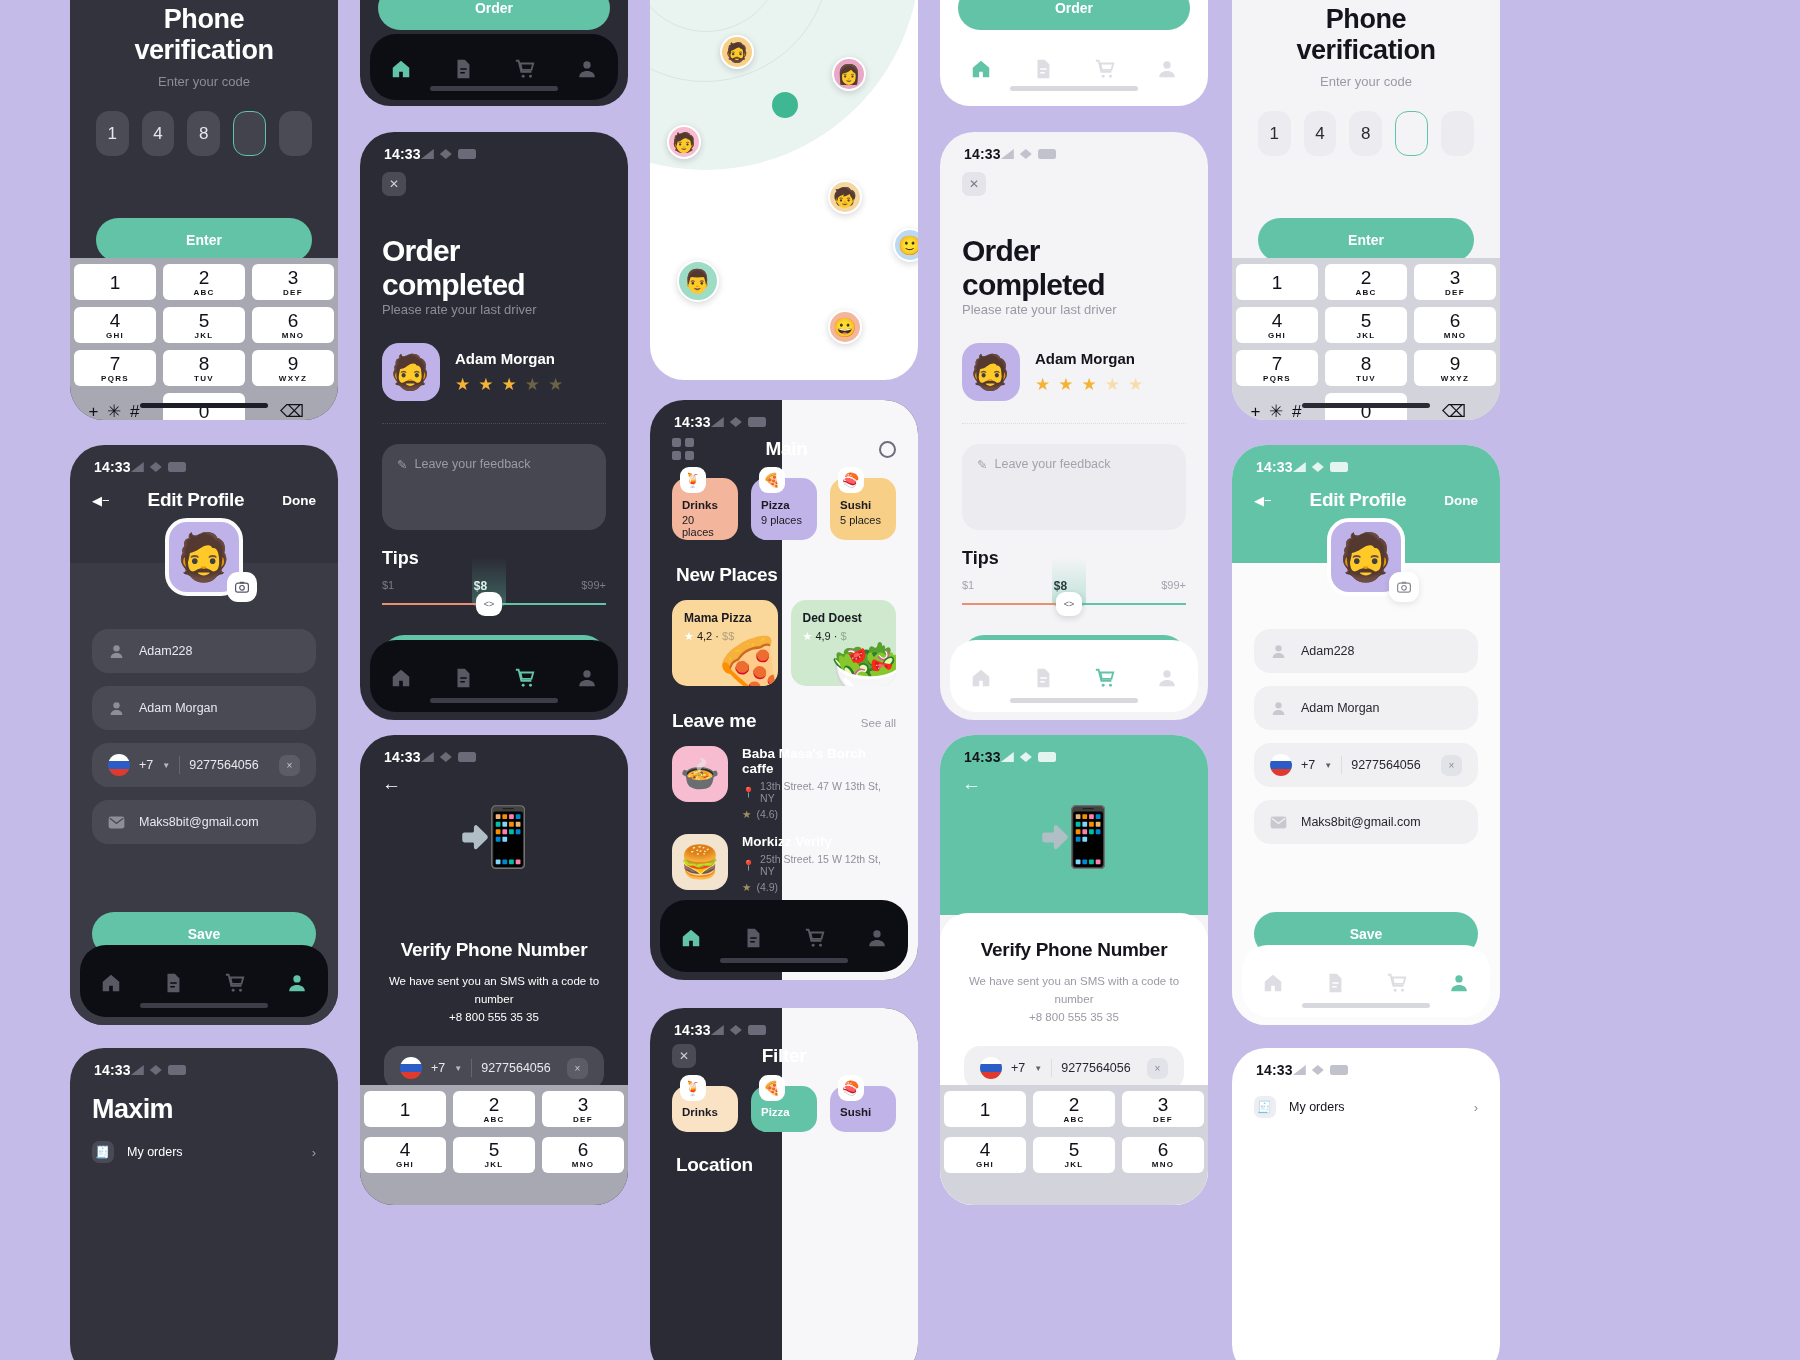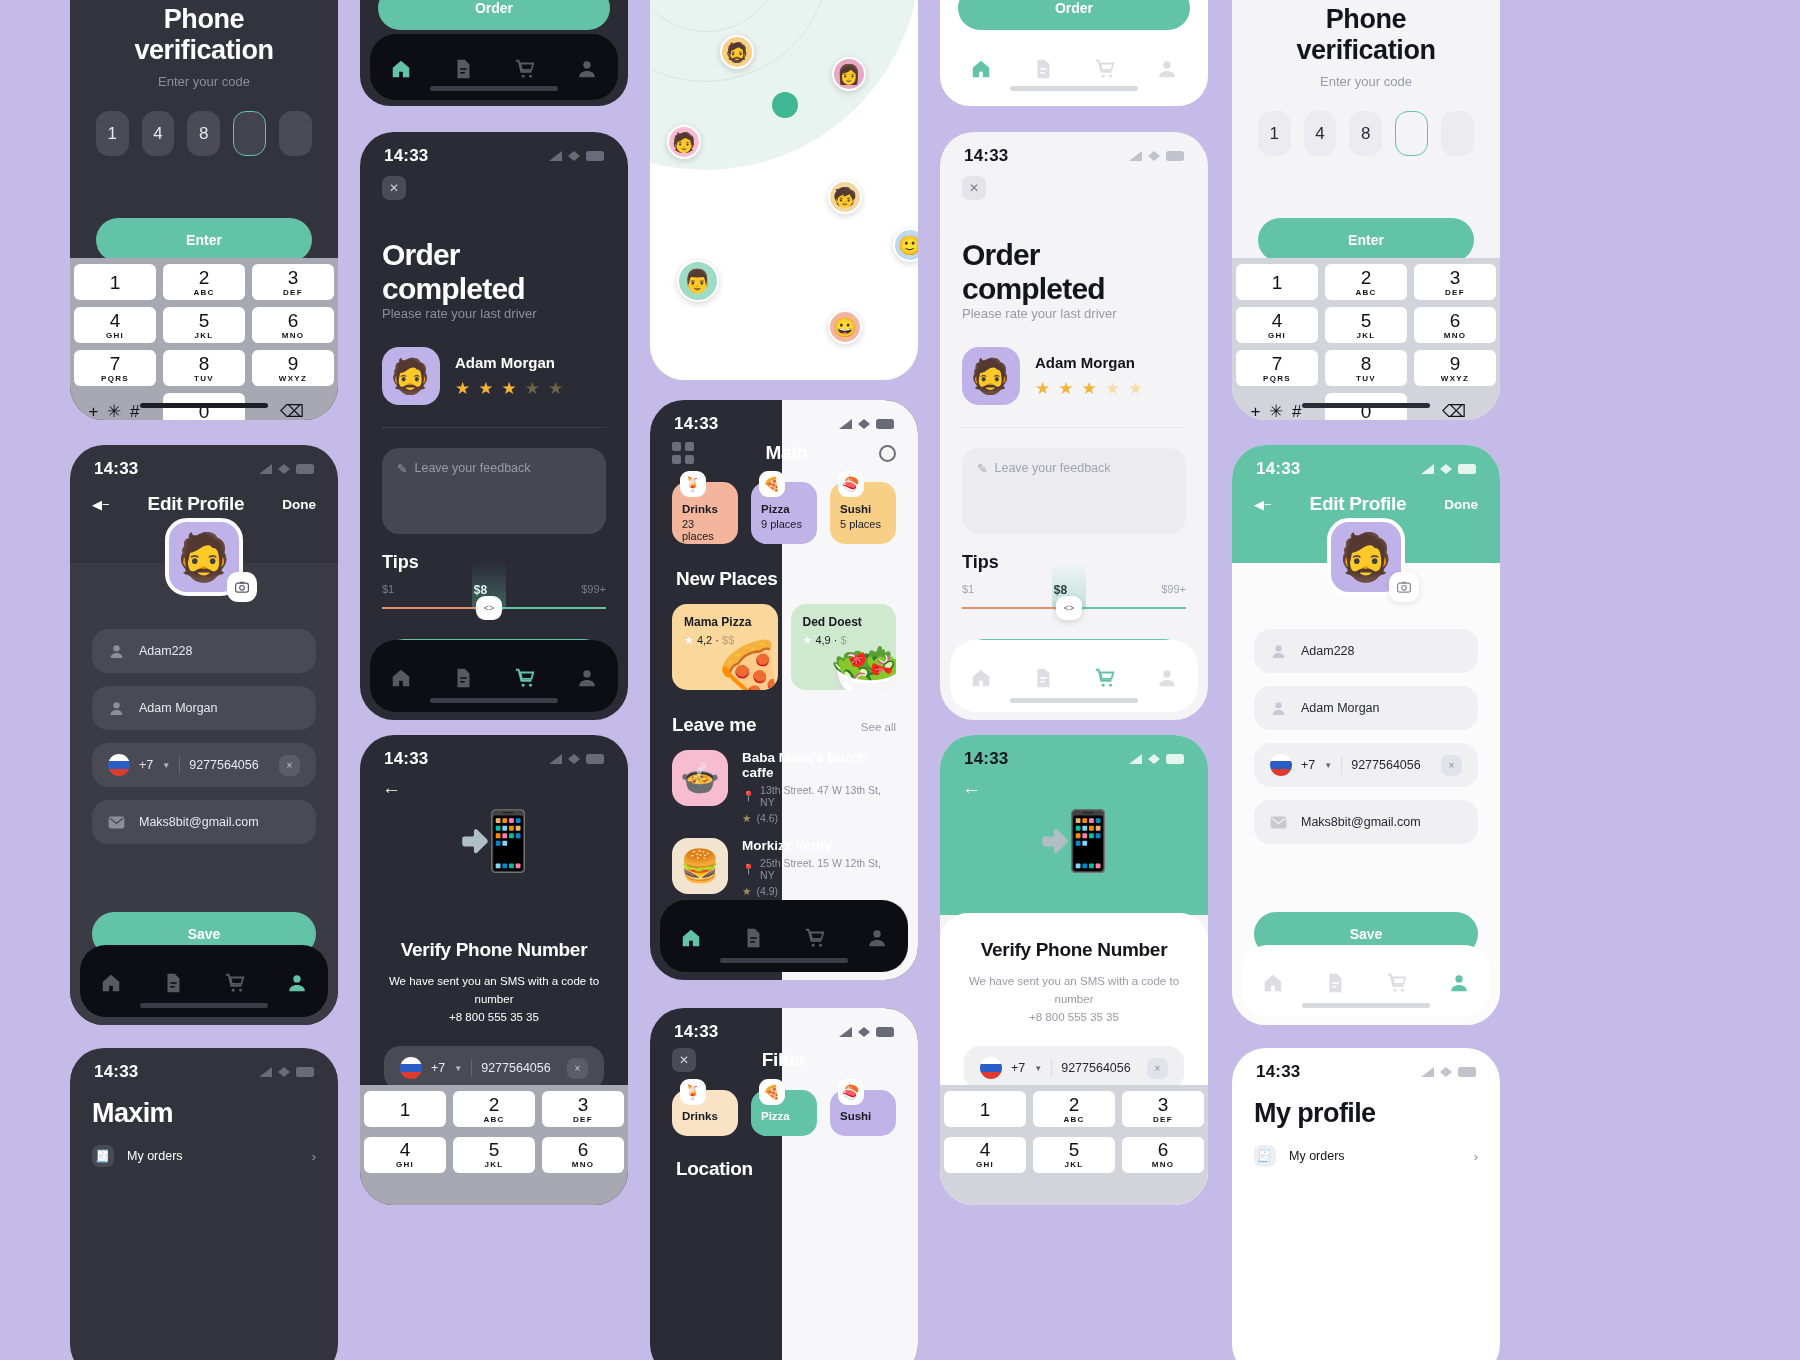--- a/index.html
+++ b/index.html
@@ -16,23 +16,23 @@
     position: absolute;
     border-radius: 34px;
     overflow: hidden;
   }
   .phone.dark  { background: #33333d; color: #fff; }
   .phone.dark2 { background: #2b2b35; color: #fff; }
   .phone.light { background: #f4f4f6; color: #14141c; }
   .phone.white { background: #ffffff; color: #14141c; }
 
   .statusbar {
-    display: flex; align-items: center; justify-content: space-between;
+    display: flex; align-items: center; 
     padding: 14px 24px 2px 24px;
-    font-size: 17px; font-weight: bold; letter-spacing: .2px;
+    font-size: 14px; font-weight: bold; letter-spacing: .2px;
   }
   .statusbar .icons { display: flex; gap: 6px; align-items: center; }
   .sig  { width: 13px; height: 10px; }
   .wifi { width: 12px; height: 10px; }
   .bat  { width: 18px; height: 10px; border-radius: 2.5px; }
   .dark .sig, .dark .wifi, .dark .bat, .dark2 .sig, .dark2 .wifi, .dark2 .bat { background: #6a6a78; }
   .light .sig, .light .wifi, .light .bat, .white .sig, .white .wifi, .white .bat { background: #c2c2cc; }
   .sig { clip-path: polygon(0 100%, 100% 0, 100% 100%); }
   .wifi { clip-path: polygon(50% 0, 100% 50%, 50% 100%, 0 50%); }
 
@@ -611,21 +611,21 @@
             <i></i>
             <i></i>
           </span>
         <span class="main-title">Main</span>
         <span class="search-dot"></span>
       </div>
       <div class="cat-row">
         <div class="cat" style="background:#f3b59b;">
           <span class="em">🍹</span>
           <div class="nm">Drinks</div>
-          <div class="ct">23 places</div>
+          <div class="ct">20 places</div>
         </div>
         <div class="cat" style="background:#c0b3e8;">
           <span class="em">🍕</span>
           <div class="nm">Pizza</div>
           <div class="ct">9 places</div>
         </div>
         <div class="cat" style="background:#f7cf86;">
           <span class="em">🍣</span>
           <div class="nm">Sushi</div>
           <div class="ct">5 places</div>
@@ -1055,21 +1055,20 @@
 
   <div class="phone white" style="left:1232px; top:1048px; width:268px; height:330px;">
     <div class="statusbar">
       <span>14:33</span>
       <span class="icons">
         <i class="sig"></i>
         <i class="wifi"></i>
         <i class="bat"></i>
       </span>
     </div>
-    <div class="prof-title">My profile</div>
     <div class="prof-row">
       <span class="ico">🧾</span>
       <span>My orders</span>
       <span class="chev">›</span>
     </div>
   </div>
 
 </div>
 
 </body></html>

